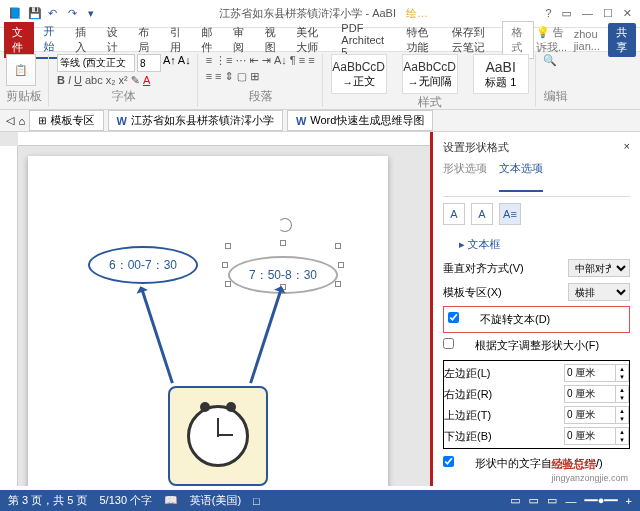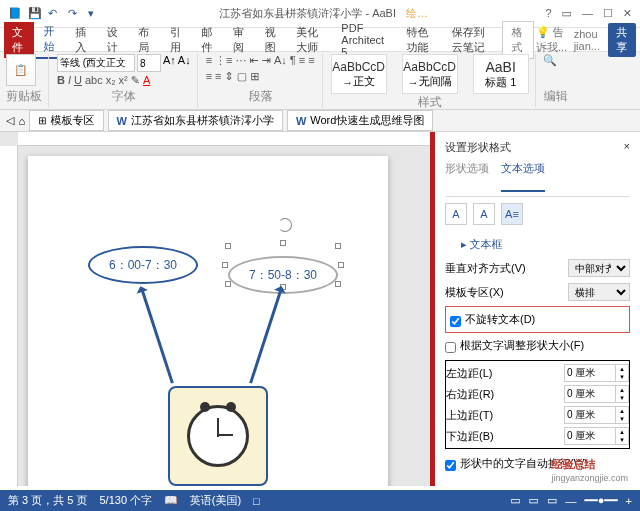--- a/index.html
+++ b/index.html
@@ -45,32 +45,32 @@
 .arrow::before{content:"";position:absolute;top:-8px;left:-5px;border:6px solid transparent;border-bottom-color:#2b579a}
 .ar1{left:112px;top:132px;height:100px;transform-origin:top;transform:rotate(-18deg)}
 .ar2{left:252px;top:132px;height:100px;transform-origin:top;transform:rotate(18deg)}
 .clockbox{position:absolute;left:140px;top:230px;width:100px;height:100px;background:#faf3d3;border:2px solid #2b579a;border-radius:8px;display:flex;align-items:center;justify-content:center}
 .clock{width:62px;height:62px;border:3px solid #333;border-radius:50%;position:relative;background:#fff}
 .clock::before,.clock::after{content:"";position:absolute;background:#333}
 .clock::before{left:48%;top:18%;width:2px;height:34%}
 .clock::after{left:48%;top:46%;width:28%;height:2px}
 .bell{position:absolute;width:10px;height:10px;background:#333;border-radius:50%;top:-6px}
 .bell.l{left:10px}.bell.r{right:10px}
-.pane{width:210px;background:#fff;border-left:5px solid #b91c1c;display:flex;flex-direction:column;padding:8px 10px}
+.pane{width:210px;background:#fff;border-left:3px solid #b91c1c;display:flex;flex-direction:column;padding:8px 10px}
 .pane-title{font-size:14px;color:#333;margin-bottom:6px;display:flex;justify-content:space-between}
 .pane-tabs{display:flex;gap:12px;font-size:11px;margin-bottom:6px;border-bottom:1px solid #ddd;padding-bottom:4px}
 .pane-tab{color:#888}
 .pane-tab.active{color:#2b579a;border-bottom:2px solid #2b579a;padding-bottom:14px}
 .pane-icons{display:flex;gap:6px;margin-bottom:8px}
 .pane-icons .ic{width:22px;height:22px;border:1px solid #ccc;display:flex;align-items:center;justify-content:center;color:#2b579a}
 .pane-icons .ic.active{background:#e1ebf7}
 .section-title{color:#2b579a;font-size:11px;margin:4px 16px;cursor:pointer}
 .row{display:flex;justify-content:space-between;align-items:center;margin:3px 0;font-size:10px}
 .row select,.row input{width:62px;height:18px;border:1px solid #ccc;font-size:10px;padding:0 2px}
-.chk{display:flex;align-items:flex-end;gap:4px;font-size:10px;margin:3px 0}
+.chk{display:flex;align-items:flex-start;gap:21px;font-size:10px;margin:3px 0}
 .chk input{width:11px;height:11px}
 .boxed{border:1.5px solid #d9534f;padding:2px 4px;margin:2px 0}
 .boxed2{border:1.5px solid #000;padding:0;margin:4px 0}
 .statusbar{position:absolute;bottom:0;left:0;right:0;height:21px;background:#2b579a;color:#fff;display:flex;align-items:center;padding:0 8px;font-size:10px;gap:12px}
 .statusbar .r{margin-left:auto;display:flex;gap:8px;align-items:center}
 .watermark{position:absolute;right:12px;bottom:28px;color:#c0392b;font-size:19px;font-weight:bold;text-shadow:1px 1px #fff}
 .watermark .sub{font-size:9px;color:#888;font-weight:normal;display:block;text-align:right}
 .spin{display:flex;align-items:center}
 .spin input{width:52px}
 .spin .sp{display:flex;flex-direction:column;border:1px solid #ccc;border-left:0}

